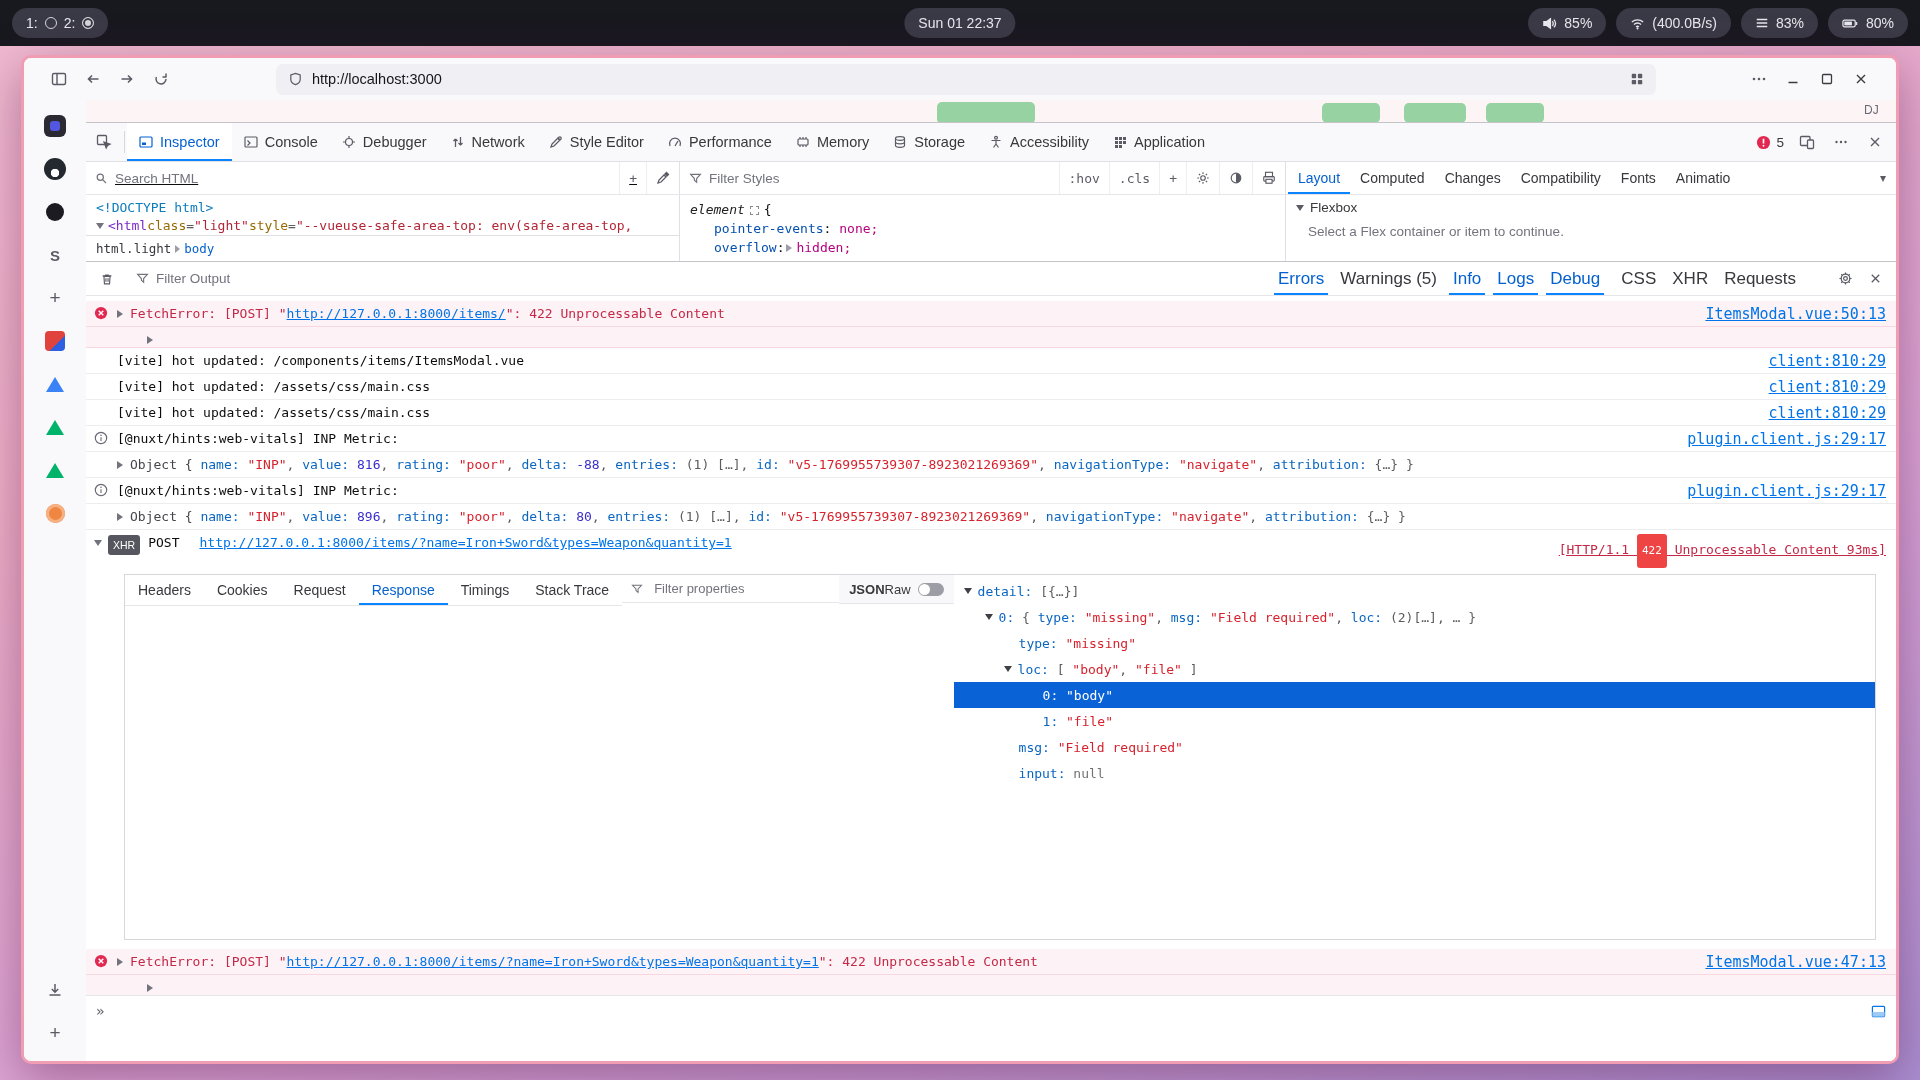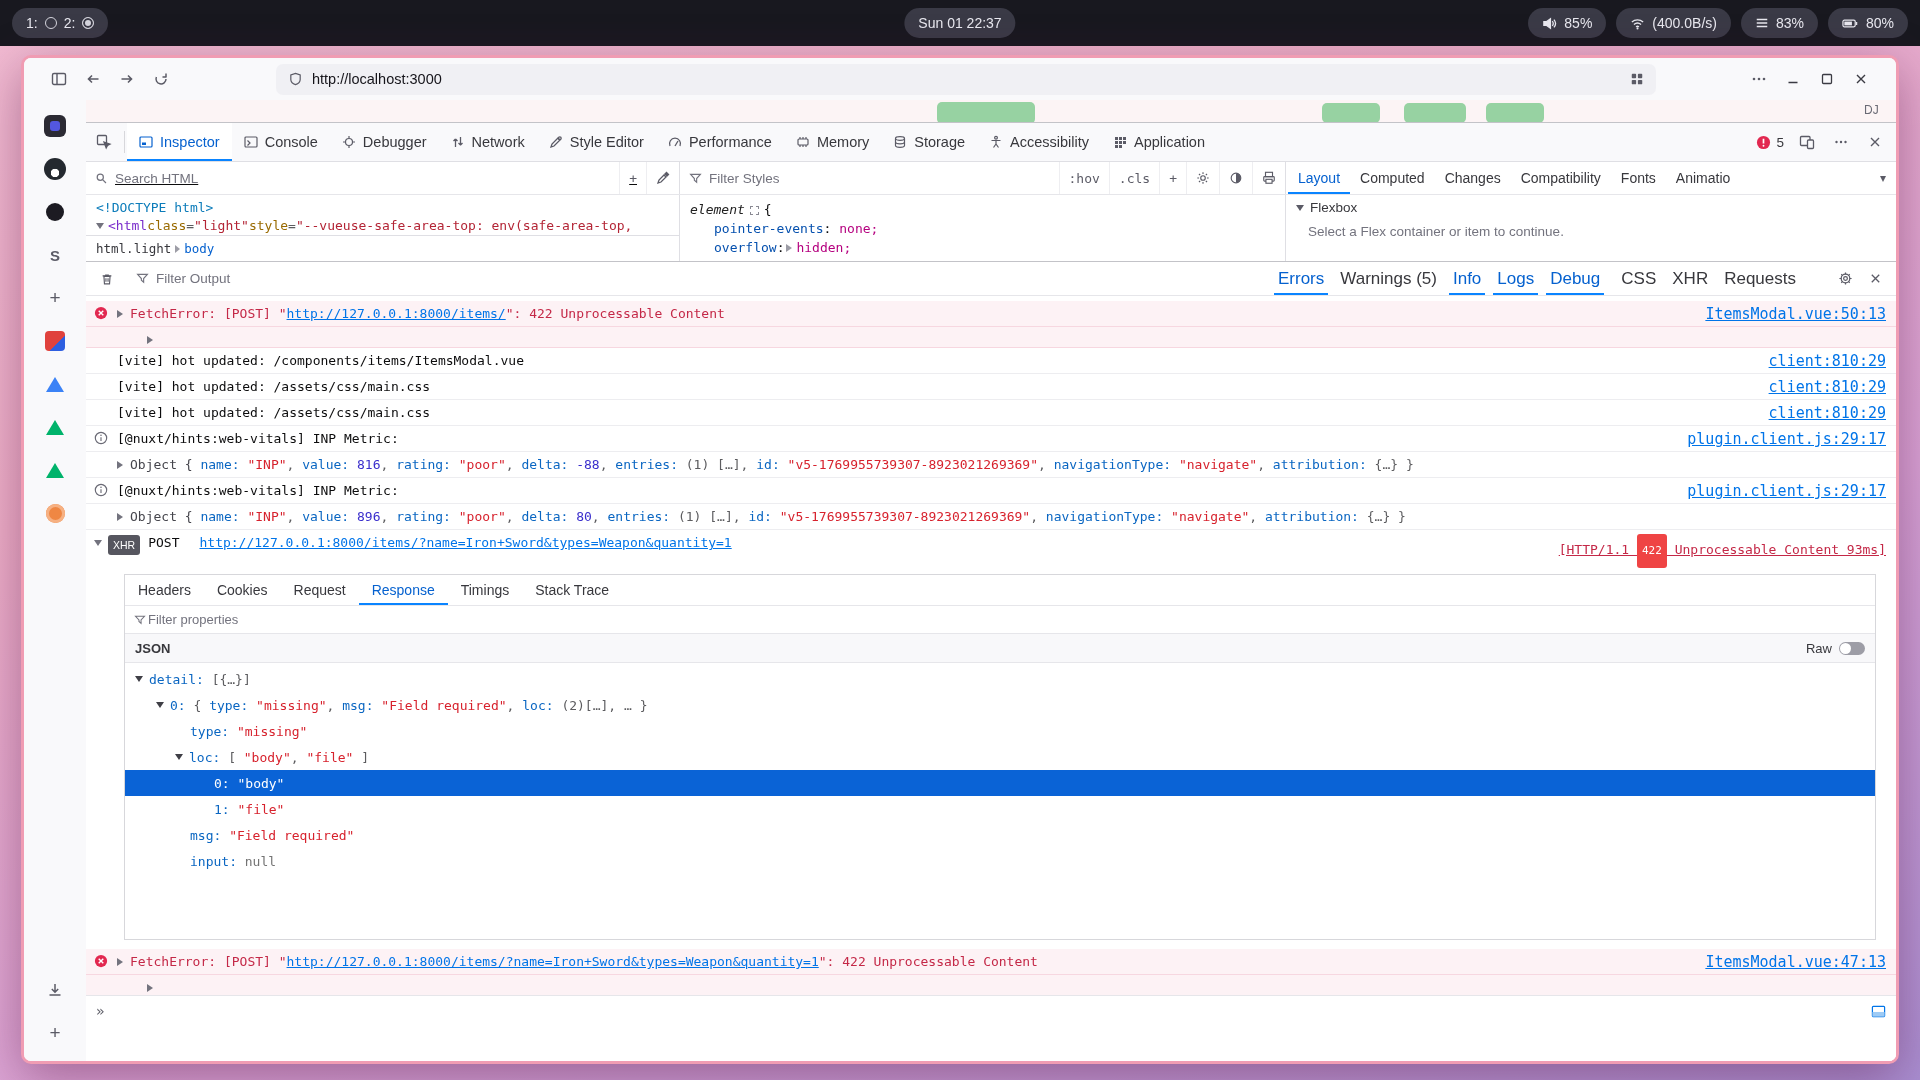--- a/index.html
+++ b/index.html
@@ -147,26 +147,26 @@
   .tk-kw   { color:#737373; }
 
   .xhr-badge { background:#56565f; color:#fff; font-size:10.5px; padding:1px 5px; border-radius:3px;
                margin-right:8px; flex:none; font-family:"Liberation Sans",sans-serif; margin-top:1px; }
   .method { margin-right:20px; flex:none; }
   .status-link { color:#c42847; text-decoration:underline; white-space:nowrap; margin-left:14px; flex:none; }
   .code-badge { background:#ef4444; color:#fff; border-radius:3px; padding:8px 5px; font-size:11px; text-decoration:none; display:inline-block; }
 
   
   .net-panel { margin:3px 20px 9px 38px; height:366px; border:1px solid #d7d7db; background:#fff;
-               display:flex; flex-direction:column; font-family:"Liberation Sans",sans-serif; }
+               display:flex; font-family:"Liberation Sans",sans-serif; }
   .net-tabs { height:31px; flex:none; display:flex; border-bottom:1px solid #e6e6ea; font-size:14px; color:#38383d; }
   .net-tab { padding:0 13px; display:flex; align-items:center; position:relative; }
   .net-tab.active { color:#0561cf; }
   .net-tab.active::after { content:""; position:absolute; left:0; right:0; bottom:0; height:2px; background:#0a84ff; }
-  .net-filter { height:28px; flex:none; border-bottom:1px solid #e6e6ea; display:flex; align-items:center; padding:0 9px; gap:2px; }
+  .net-filter { height:28px; flex:none; border-bottom:1px solid #e6e6ea; display:flex; align-items:center; padding:0 9px; gap:11px; }
   .net-filter input { flex:1; border:none; outline:none; font-size:13px; color:#0c0c0d; font-family:"Liberation Sans",sans-serif; }
   .net-filter input::placeholder { color:#73737e; }
   .json-head { height:29px; flex:none; background:#f8f8fa; border-bottom:1px solid #e6e6ea;
                display:flex; align-items:center; padding:0 10px; font-size:13px; font-weight:bold; color:#38383d; }
   .raw-wrap { margin-left:auto; display:flex; align-items:center; gap:7px; font-weight:normal; color:#38383d; }
   .toggle { width:26px; height:13px; background:#9d9da6; border-radius:7px; position:relative; }
   .toggle i { position:absolute; left:1px; top:1px; width:11px; height:11px; border-radius:50%; background:#fff; display:block; }
   .tree { flex:1; font-family:"DejaVu Sans Mono",monospace; font-size:13px; padding-top:3px; overflow:hidden; }
   .trow { height:26px; display:flex; align-items:center; }
   .trow .tw-d, .trow .tw-r { margin-top:0; border-top-color:#3f3f46; }

